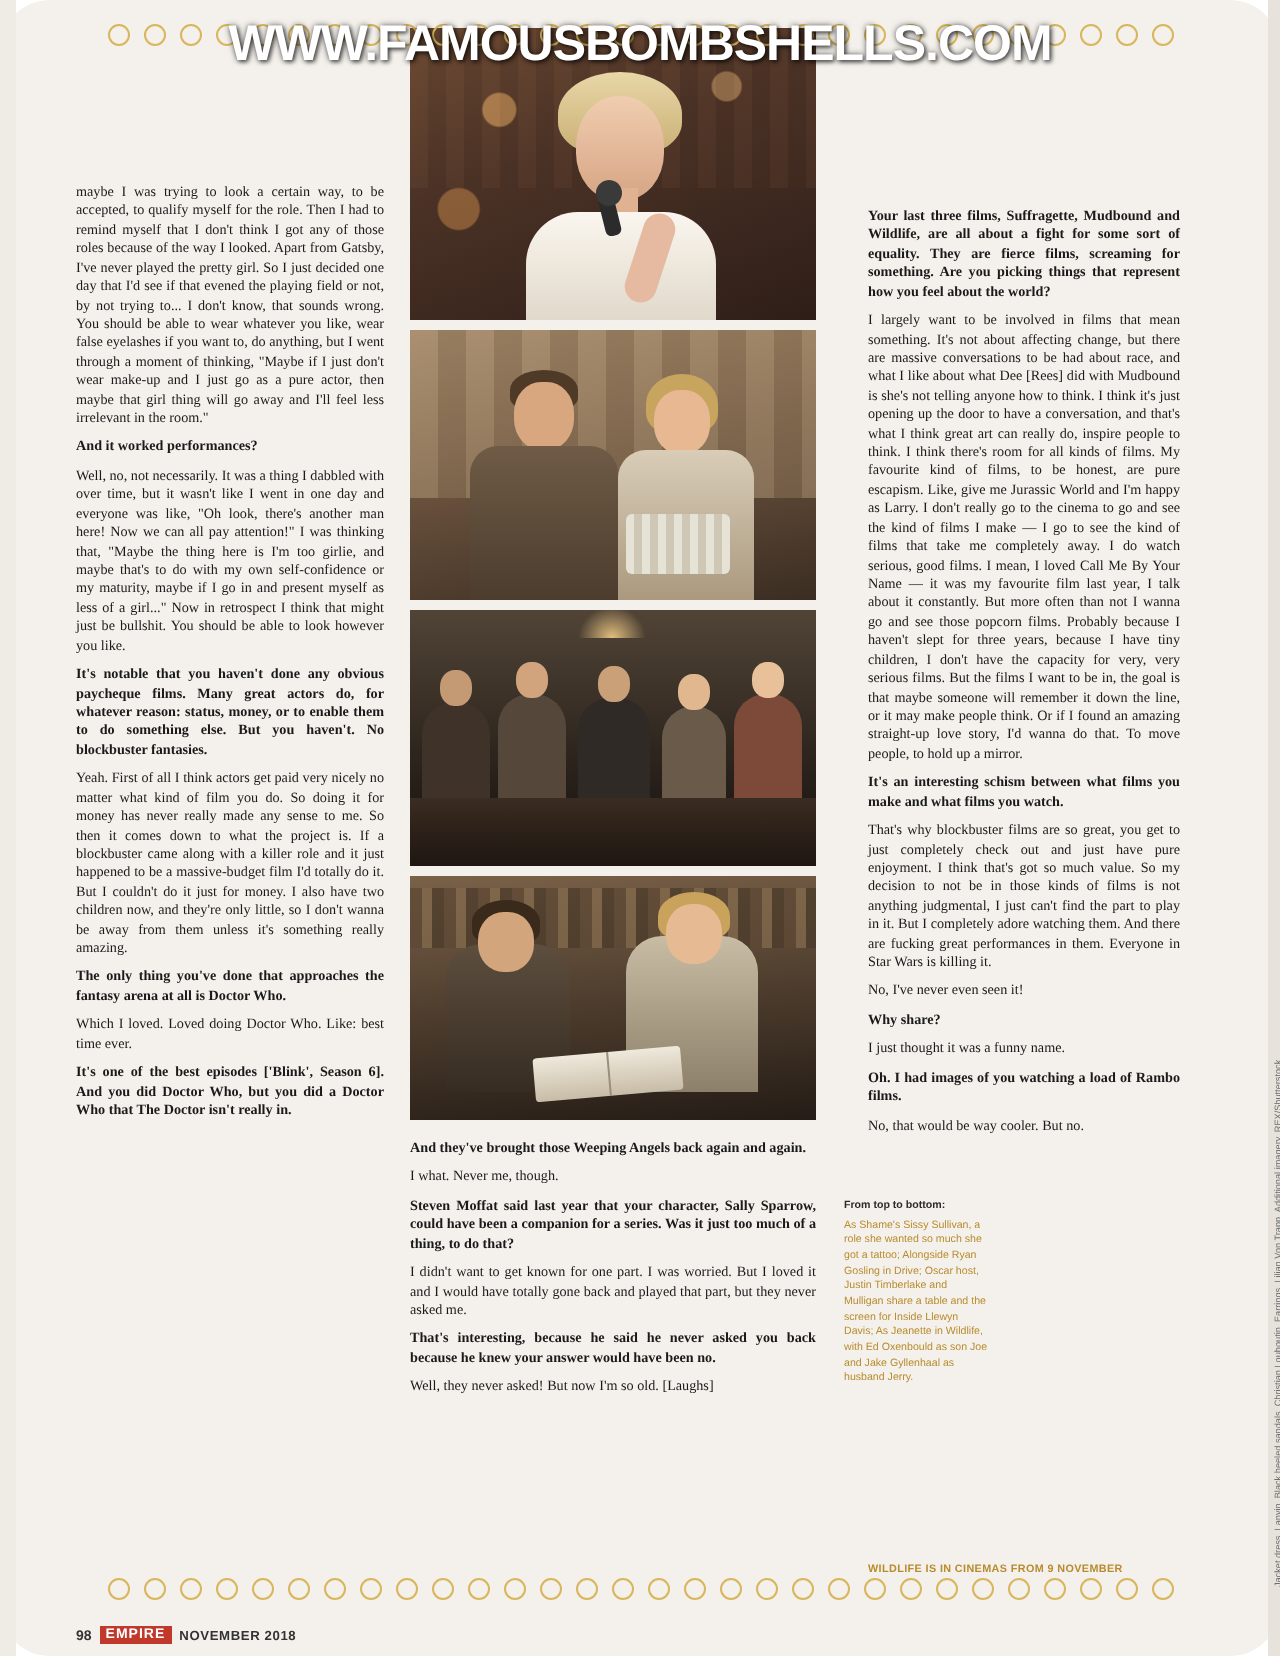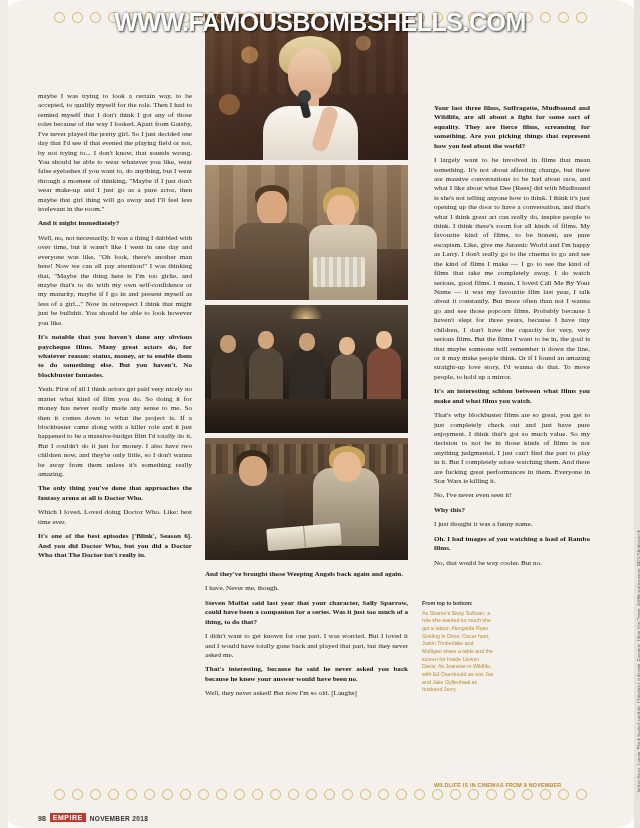--- a/index.html
+++ b/index.html
@@ -391,43 +391,43 @@
         <div class="p2hair"></div>
         <div class="p2h"></div>
       <div class="book">
           <div class="bookline"></div>
         </div>
     </div>
   </div>
 
   <div class="col" id="col1">
       <p>maybe I was trying to look a certain way, to be accepted, to qualify myself for the role. Then I had to remind myself that I don't think I got any of those roles because of the way I looked. Apart from Gatsby, I've never played the pretty girl. So I just decided one day that I'd see if that evened the playing field or not, by not trying to... I don't know, that sounds wrong. You should be able to wear whatever you like, wear false eyelashes if you want to, do anything, but I went through a moment of thinking, "Maybe if I just don't wear make-up and I just go as a pure actor, then maybe that girl thing will go away and I'll feel less irrelevant in the room."</p>
-      <p class="bold">And it might immediately?</p>
+      <p class="bold">And it worked performances?</p>
       <p>Well, no, not necessarily. It was a thing I dabbled with over time, but it wasn't like I went in one day and everyone was like, "Oh look, there's another man here! Now we can all pay attention!" I was thinking that, "Maybe the thing here is I'm too girlie, and maybe that's to do with my own self-confidence or my maturity, maybe if I go in and present myself as less of a girl..." Now in retrospect I think that might just be bullshit. You should be able to look however you like.</p>
       <p class="bold">It's notable that you haven't done any obvious paycheque films. Many great actors do, for whatever reason: status, money, or to enable them to do something else. But you haven't. No blockbuster fantasies.</p>
       <p>Yeah. First of all I think actors get paid very nicely no matter what kind of film you do. So doing it for money has never really made any sense to me. So then it comes down to what the project is. If a blockbuster came along with a killer role and it just happened to be a massive-budget film I'd totally do it. But I couldn't do it just for money. I also have two children now, and they're only little, so I don't wanna be away from them unless it's something really amazing.</p>
       <p class="bold">The only thing you've done that approaches the fantasy arena at all is Doctor Who.</p>
       <p>Which I loved. Loved doing Doctor Who. Like: best time ever.</p>
       <p class="bold">It's one of the best episodes ['Blink', Season 6]. And you did Doctor Who, but you did a Doctor Who that The Doctor isn't really in.</p>
     </div>
   <div class="col" id="col2">
       <p class="bold">And they've brought those Weeping Angels back again and again.</p>
-      <p>I have. Never me, though.</p>
+      <p>I what. Never me, though.</p>
       <p class="bold">Steven Moffat said last year that your character, Sally Sparrow, could have been a companion for a series. Was it just too much of a thing, to do that?</p>
       <p>I didn't want to get known for one part. I was worried. But I loved it and I would have totally gone back and played that part, but they never asked me.</p>
       <p class="bold">That's interesting, because he said he never asked you back because he knew your answer would have been no.</p>
       <p>Well, they never asked! But now I'm so old. [Laughs]</p>
     </div>
   <div class="col" id="col3">
       <p class="bold">Your last three films, Suffragette, Mudbound and Wildlife, are all about a fight for some sort of equality. They are fierce films, screaming for something. Are you picking things that represent how you feel about the world?</p>
       <p>I largely want to be involved in films that mean something. It's not about affecting change, but there are massive conversations to be had about race, and what I like about what Dee [Rees] did with Mudbound is she's not telling anyone how to think. I think it's just opening up the door to have a conversation, and that's what I think great art can really do, inspire people to think. I think there's room for all kinds of films. My favourite kind of films, to be honest, are pure escapism. Like, give me Jurassic World and I'm happy as Larry. I don't really go to the cinema to go and see the kind of films I make — I go to see the kind of films that take me completely away. I do watch serious, good films. I mean, I loved Call Me By Your Name — it was my favourite film last year, I talk about it constantly. But more often than not I wanna go and see those popcorn films. Probably because I haven't slept for three years, because I have tiny children, I don't have the capacity for very, very serious films. But the films I want to be in, the goal is that maybe someone will remember it down the line, or it may make people think. Or if I found an amazing straight-up love story, I'd wanna do that. To move people, to hold up a mirror.</p>
       <p class="bold">It's an interesting schism between what films you make and what films you watch.</p>
       <p>That's why blockbuster films are so great, you get to just completely check out and just have pure enjoyment. I think that's got so much value. So my decision to not be in those kinds of films is not anything judgmental, I just can't find the part to play in it. But I completely adore watching them. And there are fucking great performances in them. Everyone in Star Wars is killing it.</p>
       <p>No, I've never even seen it!</p>
-      <p class="bold">Why this?</p>
+      <p class="bold">Why share?</p>
       <p>I just thought it was a funny name.</p>
       <p class="bold">Oh. I had images of you watching a load of Rambo films.</p>
       <p>No, that would be way cooler. But no.</p>
     </div>
 
   <div class="caption">
     <span class="lead">From top to bottom:</span>
     <span>As Shame's Sissy Sullivan, a role she wanted so much she got a tattoo; Alongside Ryan Gosling in Drive; Oscar host, Justin Timberlake and Mulligan share a table and the screen for Inside Llewyn Davis; As Jeanette in Wildlife, with Ed Oxenbould as son Joe and Jake Gyllenhaal as husband Jerry.</span>
   </div>
 

